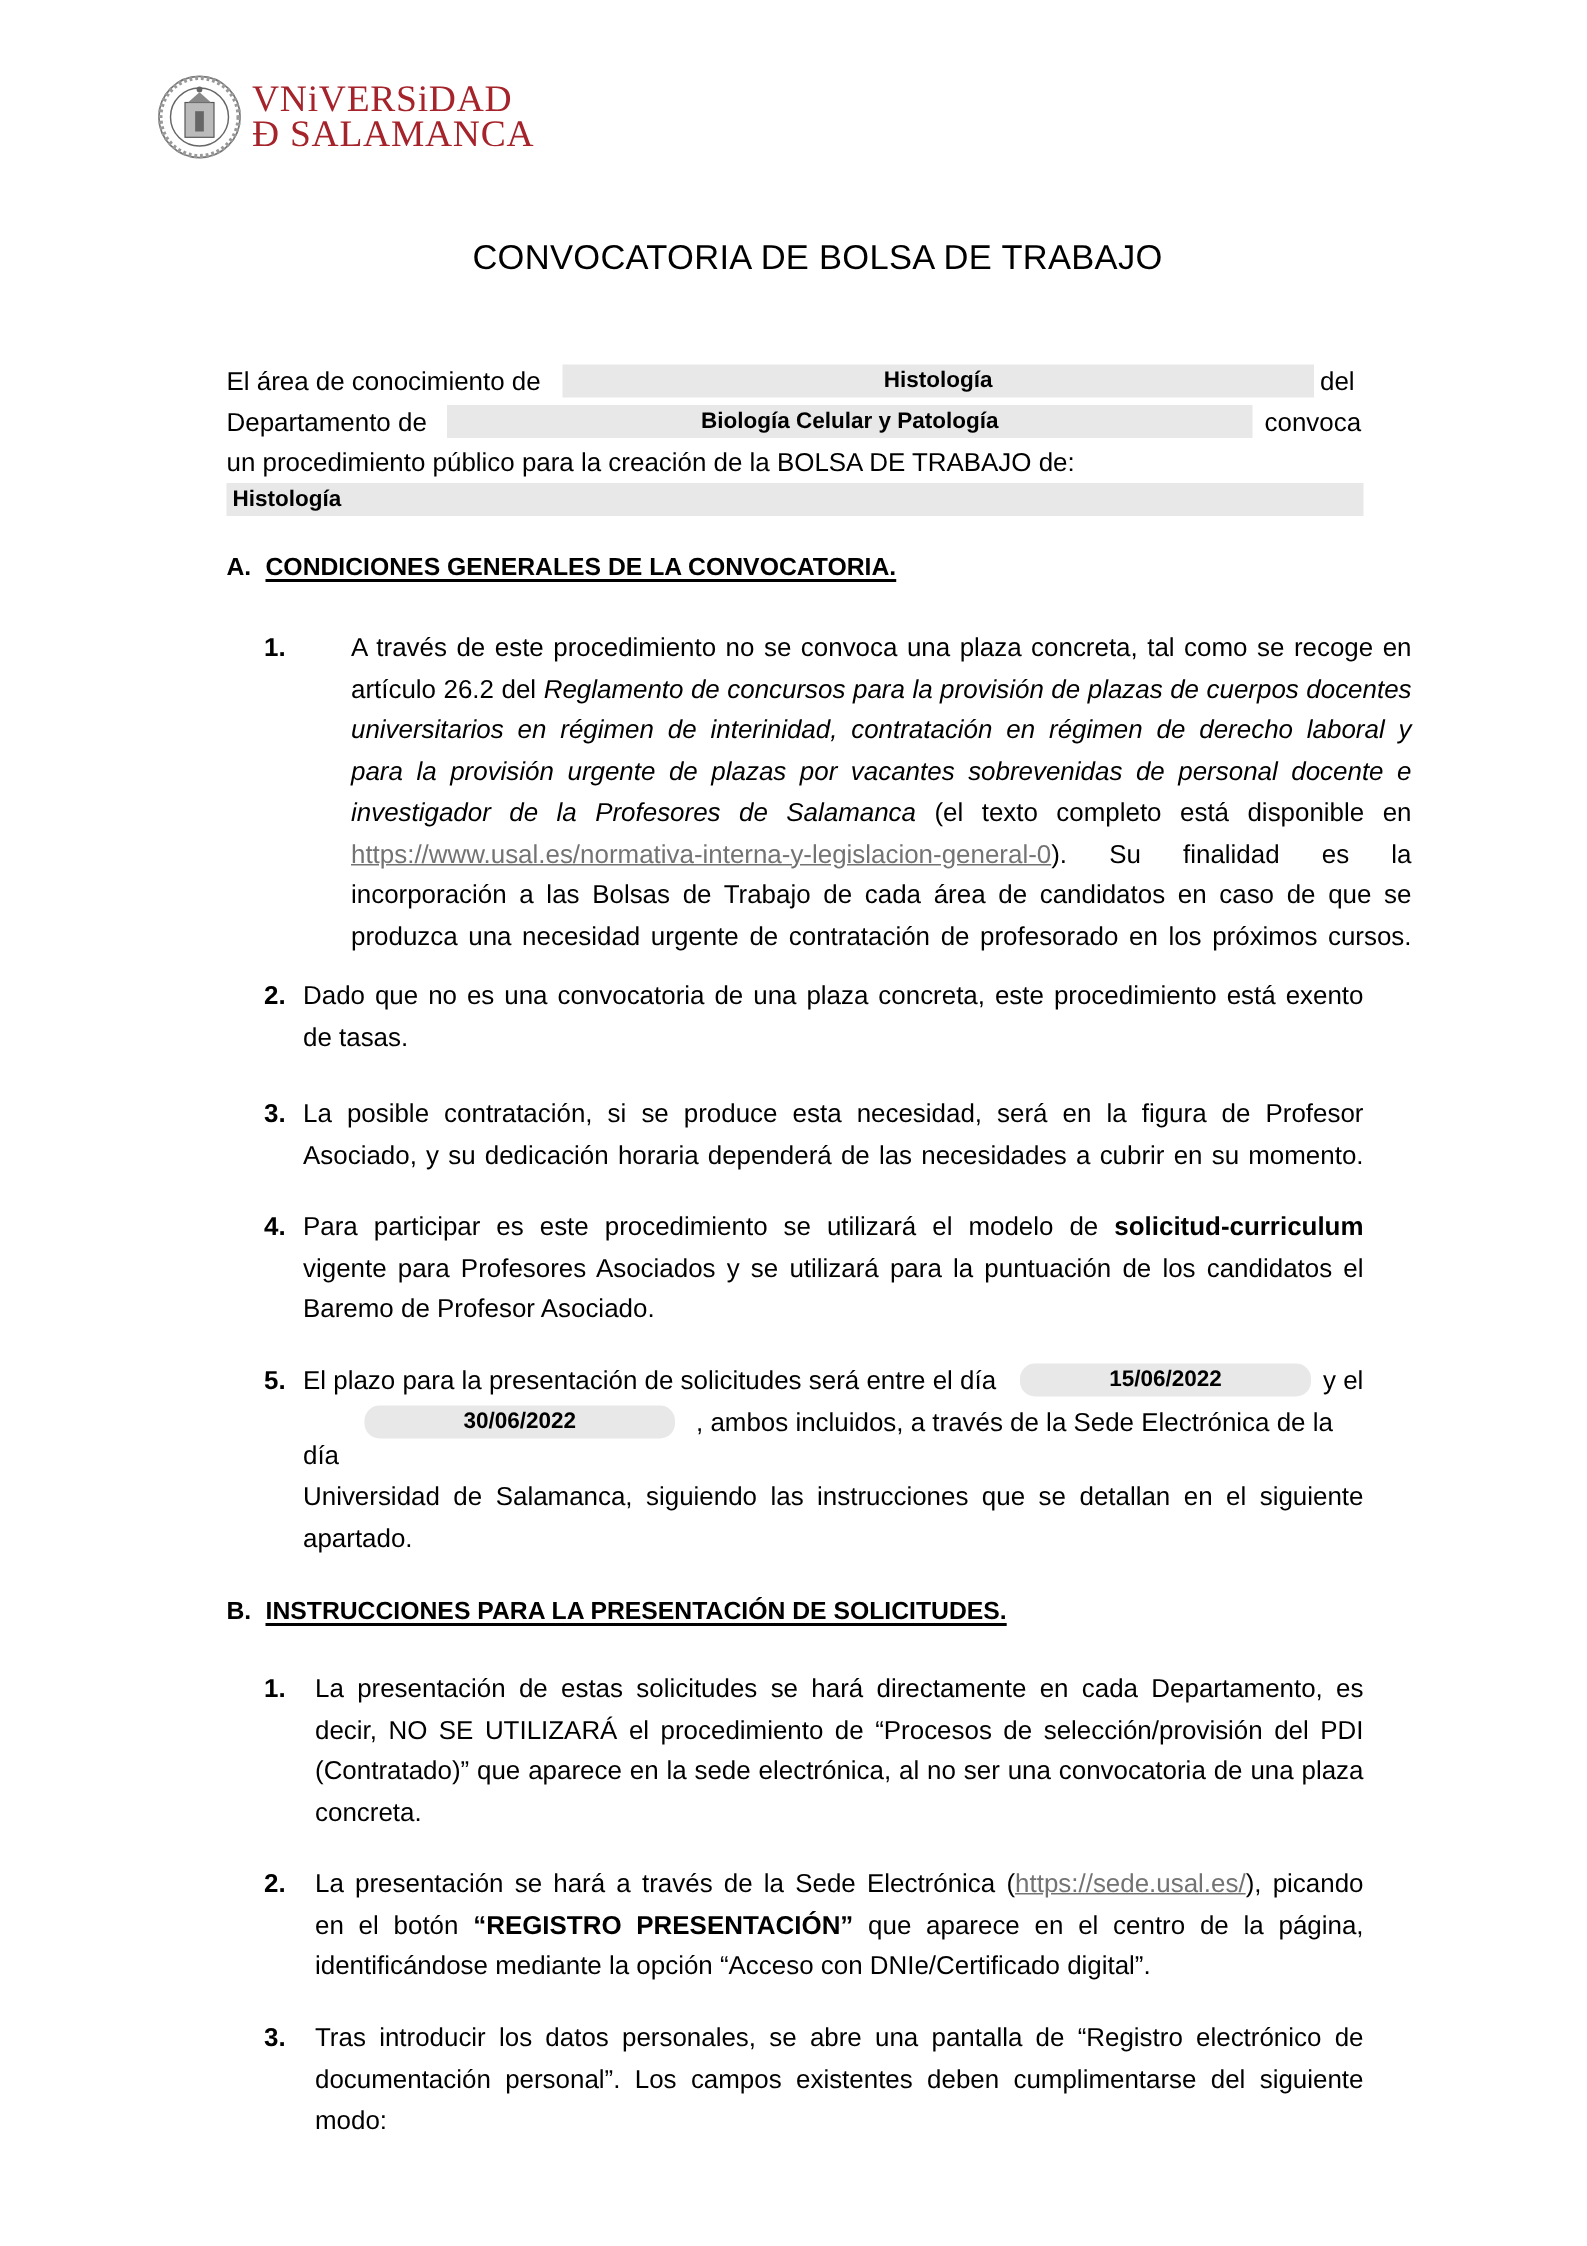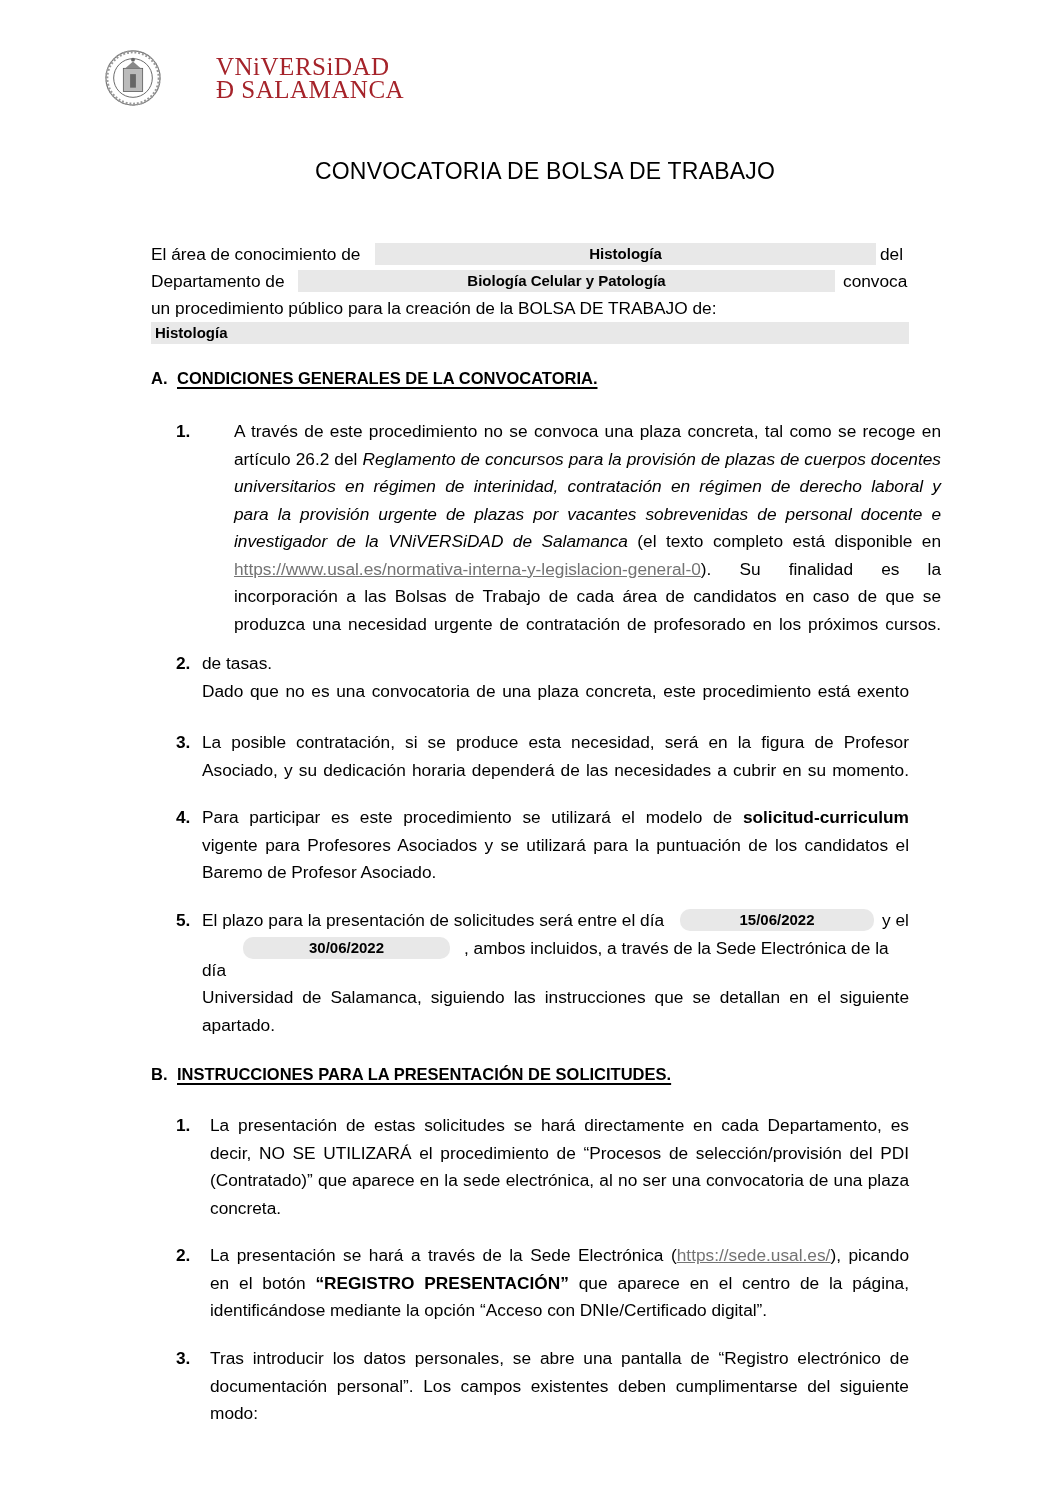--- a/index.html
+++ b/index.html
@@ -1,21 +1,21 @@
 <!DOCTYPE html>
 <html><head>
 <meta charset="utf-8">
 <style>
   html, body { margin: 0; padding: 0; background: #ffffff; }
   body { width: 1058px; height: 1497px; position: relative; overflow: hidden;
          font-family: "Liberation Sans", "DejaVu Sans", sans-serif; color: #000; }
   .page { position: absolute; left: 0; top: 0; width: 1058px; height: 1497px; }
 
   
-  .logo { position: absolute; left: 104px; top: 48px; height: 60px; display: flex; align-items: center; gap: 48px; }
+  .logo { position: absolute; left: 104px; top: 48px; height: 60px; display: flex; align-items: center; }
   .seal { width: 58px; height: 58px; }
   .logo-text { margin-left: 6px; color: #a5232a; font-family: "Liberation Serif", "DejaVu Serif", serif;
                font-size: 25px; line-height: 23px; letter-spacing: 0.5px; }
   .logo-text div { white-space: nowrap; }
 
   .title { position: absolute; left: 16px; width: 1058px; top: 158px; text-align: center;
            font-weight: normal; font-size: 23px; letter-spacing: 0.2px; }
 
   .line { position: absolute; font-size: 17.3px; line-height: 26px; white-space: nowrap; }
   .field { position: absolute; background: #e8e8e8; font-size: 15px; font-weight: bold;
@@ -75,32 +75,32 @@
     <span class="letter">A.</span><span class="u">CONDICIONES GENERALES DE LA CONVOCATORIA.</span>
   </div>
 
   <div class="item" style="left:176px; top:418px; width:733px;">
     <span class="num">1.</span>
     <div class="body" style="left:26px; width:707px;margin-left:32px;">
       <span class="jl">A través de este procedimiento no se convoca una plaza concreta, tal como se recoge en</span>
       <span class="jl"><span>artículo 26.2 del </span><span class="it">Reglamento de concursos para la provisión de plazas de cuerpos docentes</span></span>
       <span class="jl it">universitarios en régimen de interinidad, contratación en régimen de derecho laboral y</span>
       <span class="jl it">para la provisión urgente de plazas por vacantes sobrevenidas de personal docente e</span>
-      <span class="jl"><span class="it">investigador de la VNiVERSiDAD de Salamanca</span><span> (el texto completo está disponible en</span></span>
+      <span class="jl"><span class="it">investigador de la Profesores de Salamanca</span><span> (el texto completo está disponible en</span></span>
       <span class="jl"><a class="link">https://www.usal.es/normativa-interna-y-legislacion-general-0</a><span>). Su finalidad es la</span></span>
       <span class="jl">incorporación a las Bolsas de Trabajo de cada área de candidatos en caso de que se</span>
       <span class="jl">produzca una necesidad urgente de contratación de profesorado en los próximos cursos.</span>
     </div>
   </div>
 
   <div class="item" style="left:176px; top:650px; width:733px;">
     <span class="num">2.</span>
     <div class="body" style="left:26px; width:707px;">
+      <span class="jl">Dado que no es una convocatoria de una plaza concreta, este procedimiento está exento</span>
       <span class="jl last">de tasas.</span>
-      <span class="jl">Dado que no es una convocatoria de una plaza concreta, este procedimiento está exento</span>
     </div>
   </div>
 
   <div class="item" style="left:176px; top:729px; width:733px;">
     <span class="num">3.</span>
     <div class="body" style="left:26px; width:707px;">
       <span class="jl">La posible contratación, si se produce esta necesidad, será en la figura de Profesor</span>
       <span class="jl">Asociado, y su dedicación horaria dependerá de las necesidades a cubrir en su momento.</span>
     </div>
   </div>

